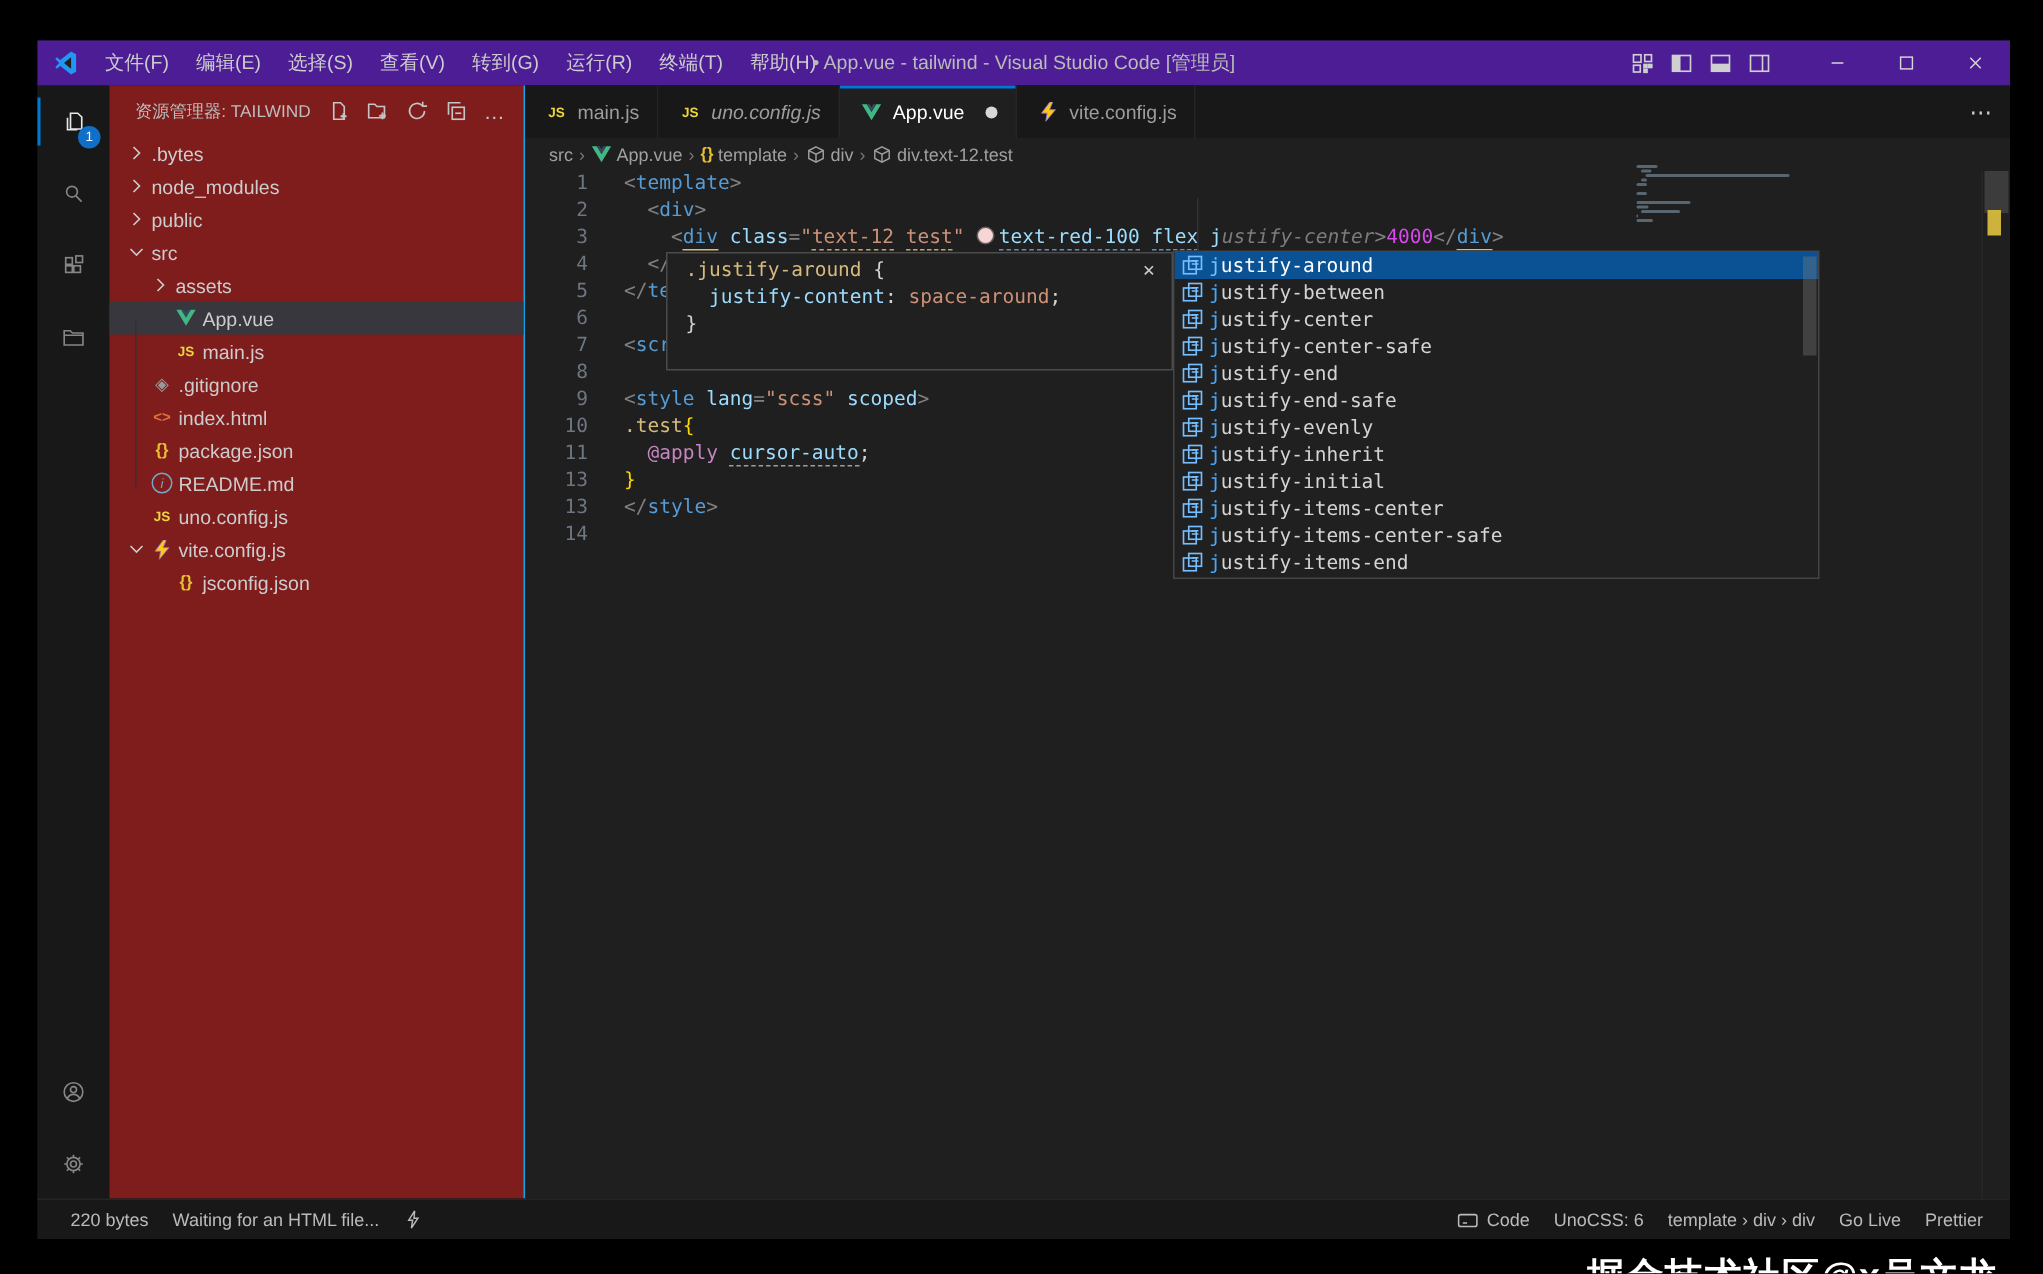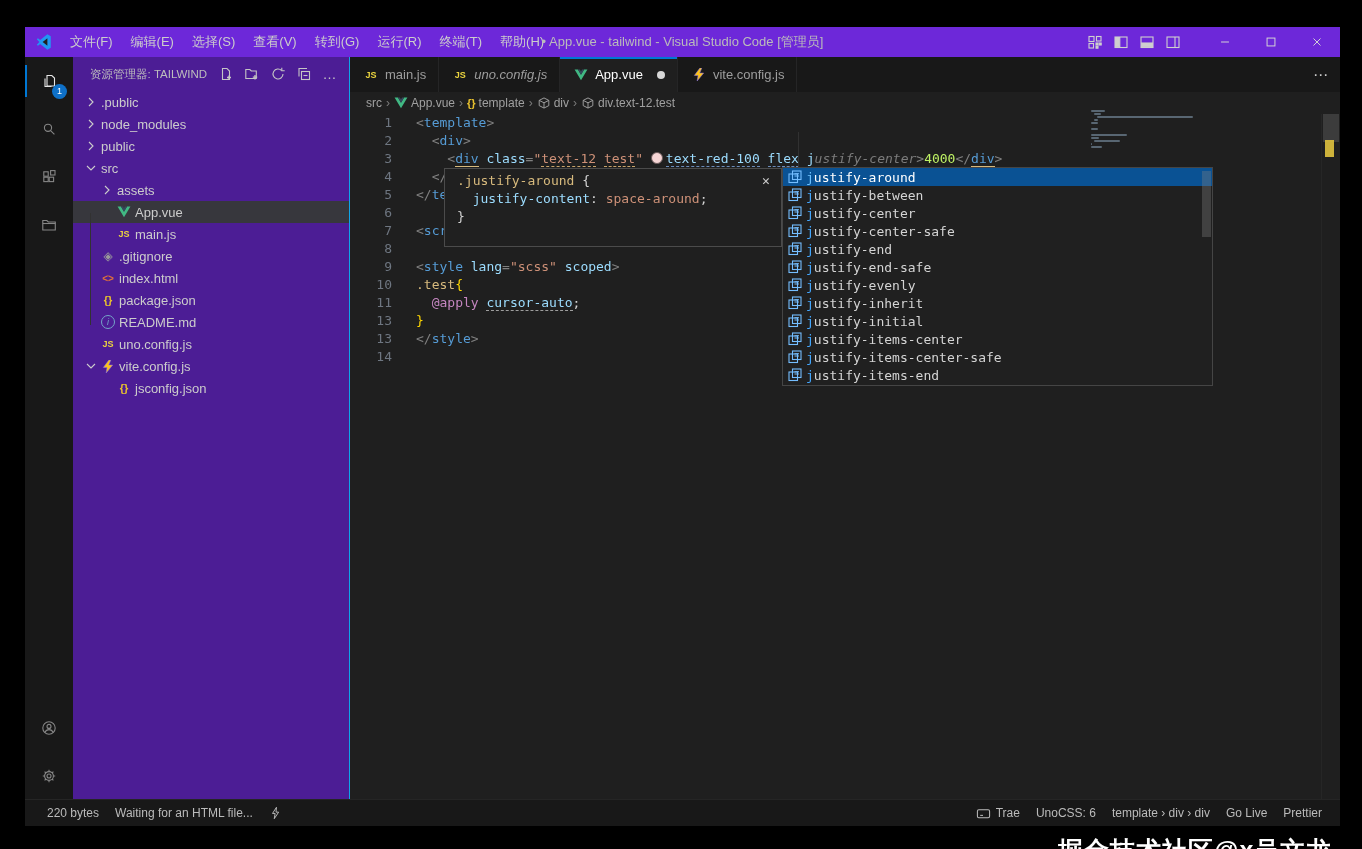--- a/index.html
+++ b/index.html
@@ -4,41 +4,41 @@
 <style>
   html,body{margin:0;padding:0;background:#000;}
   #stage{position:relative;width:1362px;height:849px;background:#000;overflow:hidden;
          font-family:"Liberation Sans","DejaVu Sans",sans-serif;color:#ccc;}
   .mono{font-family:"DejaVu Sans Mono",monospace;}
 
   
   #window{position:absolute;left:25px;top:27px;width:1315px;height:799px;background:#181818;}
 
   
-  #titlebar{position:absolute;left:0;top:0;right:0;height:30px;background:#6d28d9;
+  #titlebar{position:absolute;left:0;top:0;right:0;height:30px;background:#4c1d95;
             display:flex;align-items:center;font-size:13px;}
   #vscode-logo{width:18px;height:18px;margin:0 8px 0 10px;flex:0 0 auto;}
   .menu-item{padding:0 9px;height:30px;line-height:30px;color:#cccccc;cursor:default;}
   #win-title{position:absolute;left:50%;transform:translateX(-50%);color:#bbbbbb;white-space:nowrap;}
   #titlebar-right{position:absolute;right:0;top:0;height:30px;display:flex;align-items:center;}
   .tb-icon{width:26px;height:30px;display:flex;align-items:center;justify-content:center;color:#cfcfcf;}
   .win-ctl{width:46px;height:30px;display:flex;align-items:center;justify-content:center;color:#d6d6d6;}
 
   
   #activitybar{position:absolute;left:0;top:30px;width:48px;bottom:26px;background:#181818;
                display:flex;flex-direction:column;align-items:center;}
   .act-item{position:relative;width:48px;height:48px;display:flex;align-items:center;justify-content:center;color:#868686;}
   .act-item.active{color:#e7e7e7;}
   .act-item.active:before{content:"";position:absolute;left:0;top:8px;bottom:8px;width:2px;background:#0078d4;}
   .act-badge{position:absolute;right:6px;bottom:6px;min-width:15px;height:15px;border-radius:8px;background:#0e70c8;
              color:#fff;font-size:9px;line-height:15px;text-align:center;}
   #activity-bottom{margin-top:auto;}
 
   
-  #sidebar{position:absolute;left:48px;top:30px;width:276px;bottom:26px;background:#4c1d95;border-right:2px solid #0ea5e9;}
+  #sidebar{position:absolute;left:48px;top:30px;width:276px;bottom:26px;background:#7f1d1d;border-right:2px solid #0ea5e9;}
   #sidebar-header{height:34px;display:flex;align-items:center;padding:0 8px 0 17px;font-size:11.5px;color:#bdbdbd;}
   #sidebar-actions{margin-left:auto;display:flex;gap:4px;}
   .sb-act{width:22px;height:22px;display:flex;align-items:center;justify-content:center;color:#c5c5c5;border-radius:4px;}
   .tree{font-size:13px;}
   .tree-row{height:22px;display:flex;align-items:center;color:#cccccc;position:relative;cursor:default;}
   .tree-row.selected{background:#37373d;}
   .ticon{width:18px;height:16px;display:flex;align-items:center;justify-content:center;flex:0 0 18px;font-size:10px;}
   .tlabel{margin-left:2px;white-space:nowrap;}
   .guide{position:absolute;width:1px;background:#323232;}
 
@@ -58,21 +58,21 @@
   .bc-item{display:flex;align-items:center;}
   .bc-sep{margin:0 4px;color:#7a7a7a;}
   .bc-icon{margin-right:3px;display:flex;align-items:center;font-size:10px;}
 
   #code{position:absolute;left:0;top:57px;right:0;bottom:0;background:#1f1f1f;overflow:hidden;}
   .code-line{height:18px;display:flex;font-size:13px;line-height:18px;}
   .ln{width:42px;text-align:right;color:#6e7681;flex:0 0 42px;}
   .lcontent{margin-left:24px;white-space:pre;}
   .seg{white-space:pre;}
   .pt{color:#808080}.tg{color:#569cd6}.at{color:#9cdcfe}.st{color:#ce9178}.tx{color:#d4d4d4}
-  .tx2{color:#bef264}.gh{color:#7c7c7c;font-style:italic}.sel{color:#d7ba7d}.kw{color:#c586c0}
+  .tx2{color:#d946ef}.gh{color:#7c7c7c;font-style:italic}.sel{color:#d7ba7d}.kw{color:#c586c0}
   .br{color:#ffd700}.cm{color:#8f9d8f}.val{color:#ce9178}
   .u-tag{border-bottom:1px solid #d7ba7d}
   .u-cls{border-bottom:1px dashed #c8a36a}
   .u-uno{border-bottom:1px dashed #6b8cba}
   .u-ap{border-bottom:1px dashed #9e9e9e}
   .swatch{display:inline-block;width:10px;height:10px;border-radius:50%;background:#f6d5d5;
           vertical-align:-1px;margin-right:3px;border:1px solid #6b5b5b;}
 
   #gutter-pen{position:absolute;left:330px;top:150px;width:18px;height:18px;z-index:5;}
   #lightbulb{position:absolute;left:394px;top:151px;width:15px;height:16px;z-index:5;}
@@ -275,21 +275,21 @@
             </div>
           </div>
       </div>
       <div class="tree" id="file-tree">
           <div class="tree-row" style="padding-left: 10px;">
             <span class="icwrap" style="display: inline-flex; align-items: center;">
               <svg width="16" height="16" viewBox="0 0 16 16" fill="none" stroke="currentColor" stroke-width="1.1">
                 <path d="M6 4l4 4-4 4"></path>
               </svg>
             </span>
-            <span class="tlabel">.public</span>
+            <span class="tlabel">.bytes</span>
           </div>
           <div class="tree-row" style="padding-left: 10px;">
             <span class="icwrap" style="display: inline-flex; align-items: center;">
               <svg width="16" height="16" viewBox="0 0 16 16" fill="none" stroke="currentColor" stroke-width="1.1">
                 <path d="M6 4l4 4-4 4"></path>
               </svg>
             </span>
             <span class="tlabel">node_modules</span>
           </div>
           <div class="tree-row" style="padding-left: 10px;">
@@ -579,21 +579,21 @@
           </div>
         </div>
       <div class="sb-right" id="status-right">
           <div class="sb-item">
             <span style="display: inline-flex;">
               <svg width="15" height="15" viewBox="0 0 16 16" fill="none" stroke="currentColor" stroke-width="1.1">
                 <rect x="1.5" y="4" width="13" height="8.5" rx="1.5"></rect>
                 <path d="M4.5 10h3"></path>
               </svg>
             </span>
-            <span>Trae</span>
+            <span>Code</span>
           </div>
           <div class="sb-item">
             <span>UnoCSS: 6</span>
           </div>
           <div class="sb-item">
             <span>template › div › div</span>
           </div>
           <div class="sb-item">
             <span>Go Live</span>
           </div>

